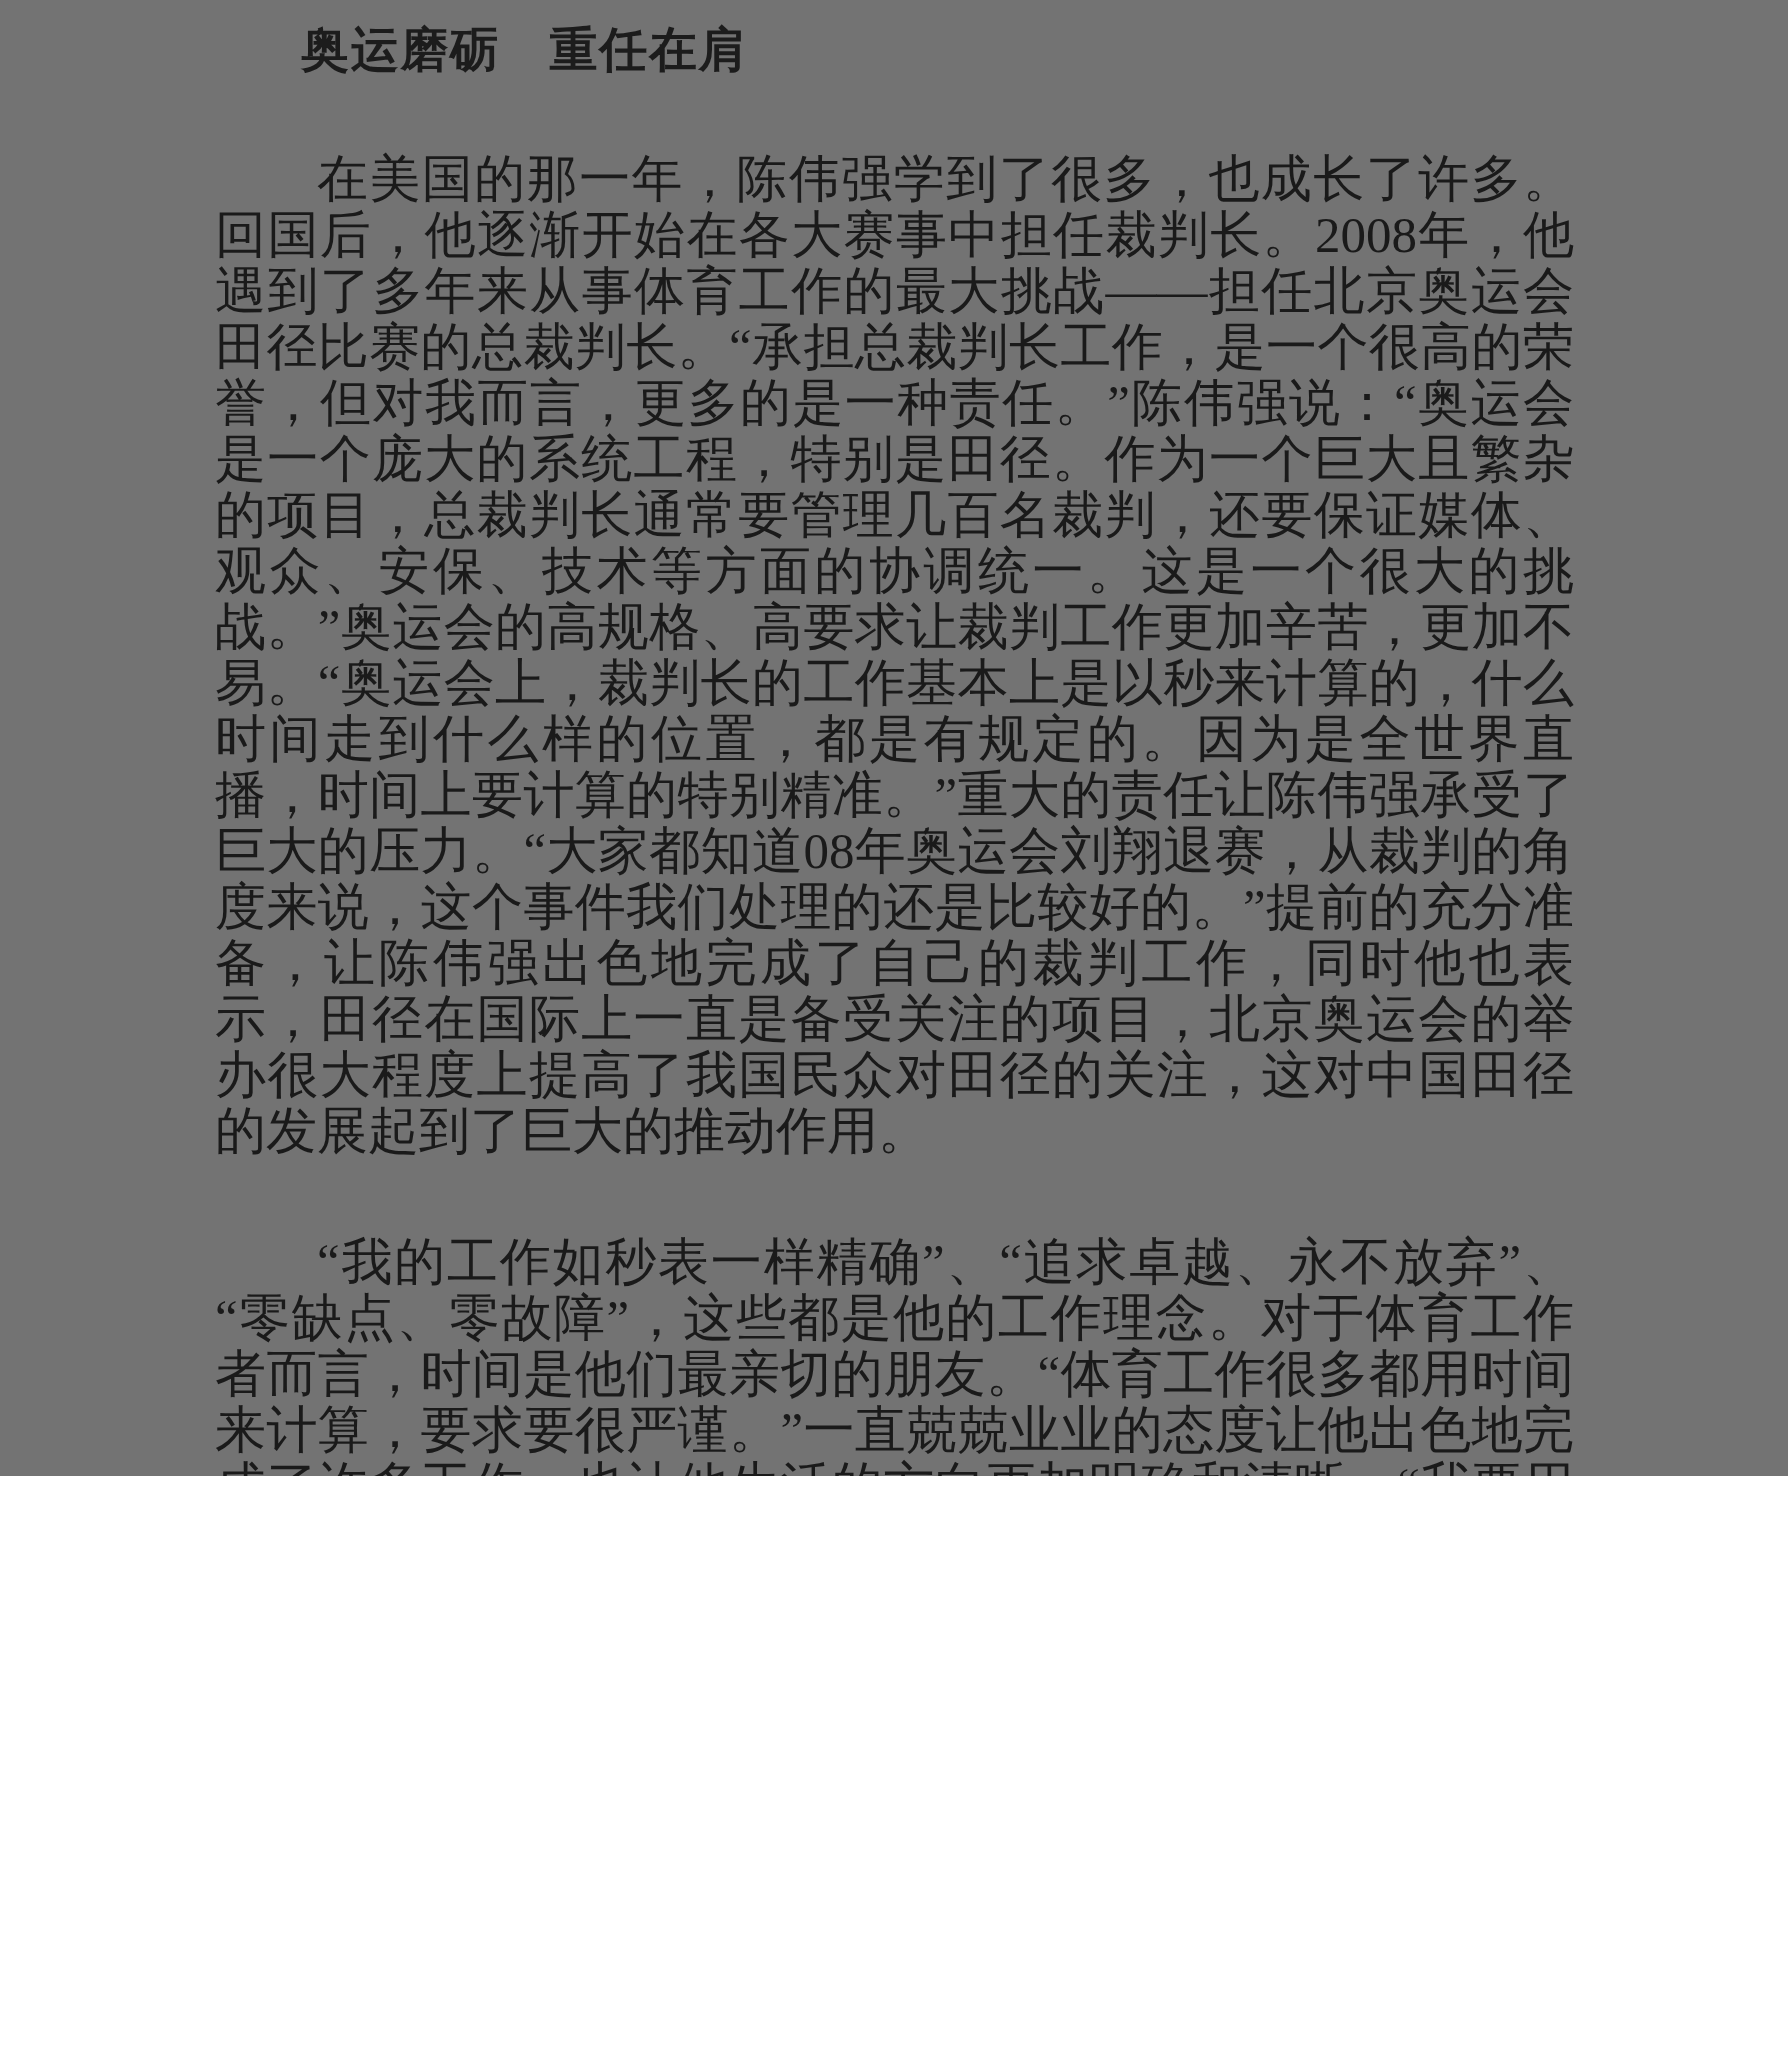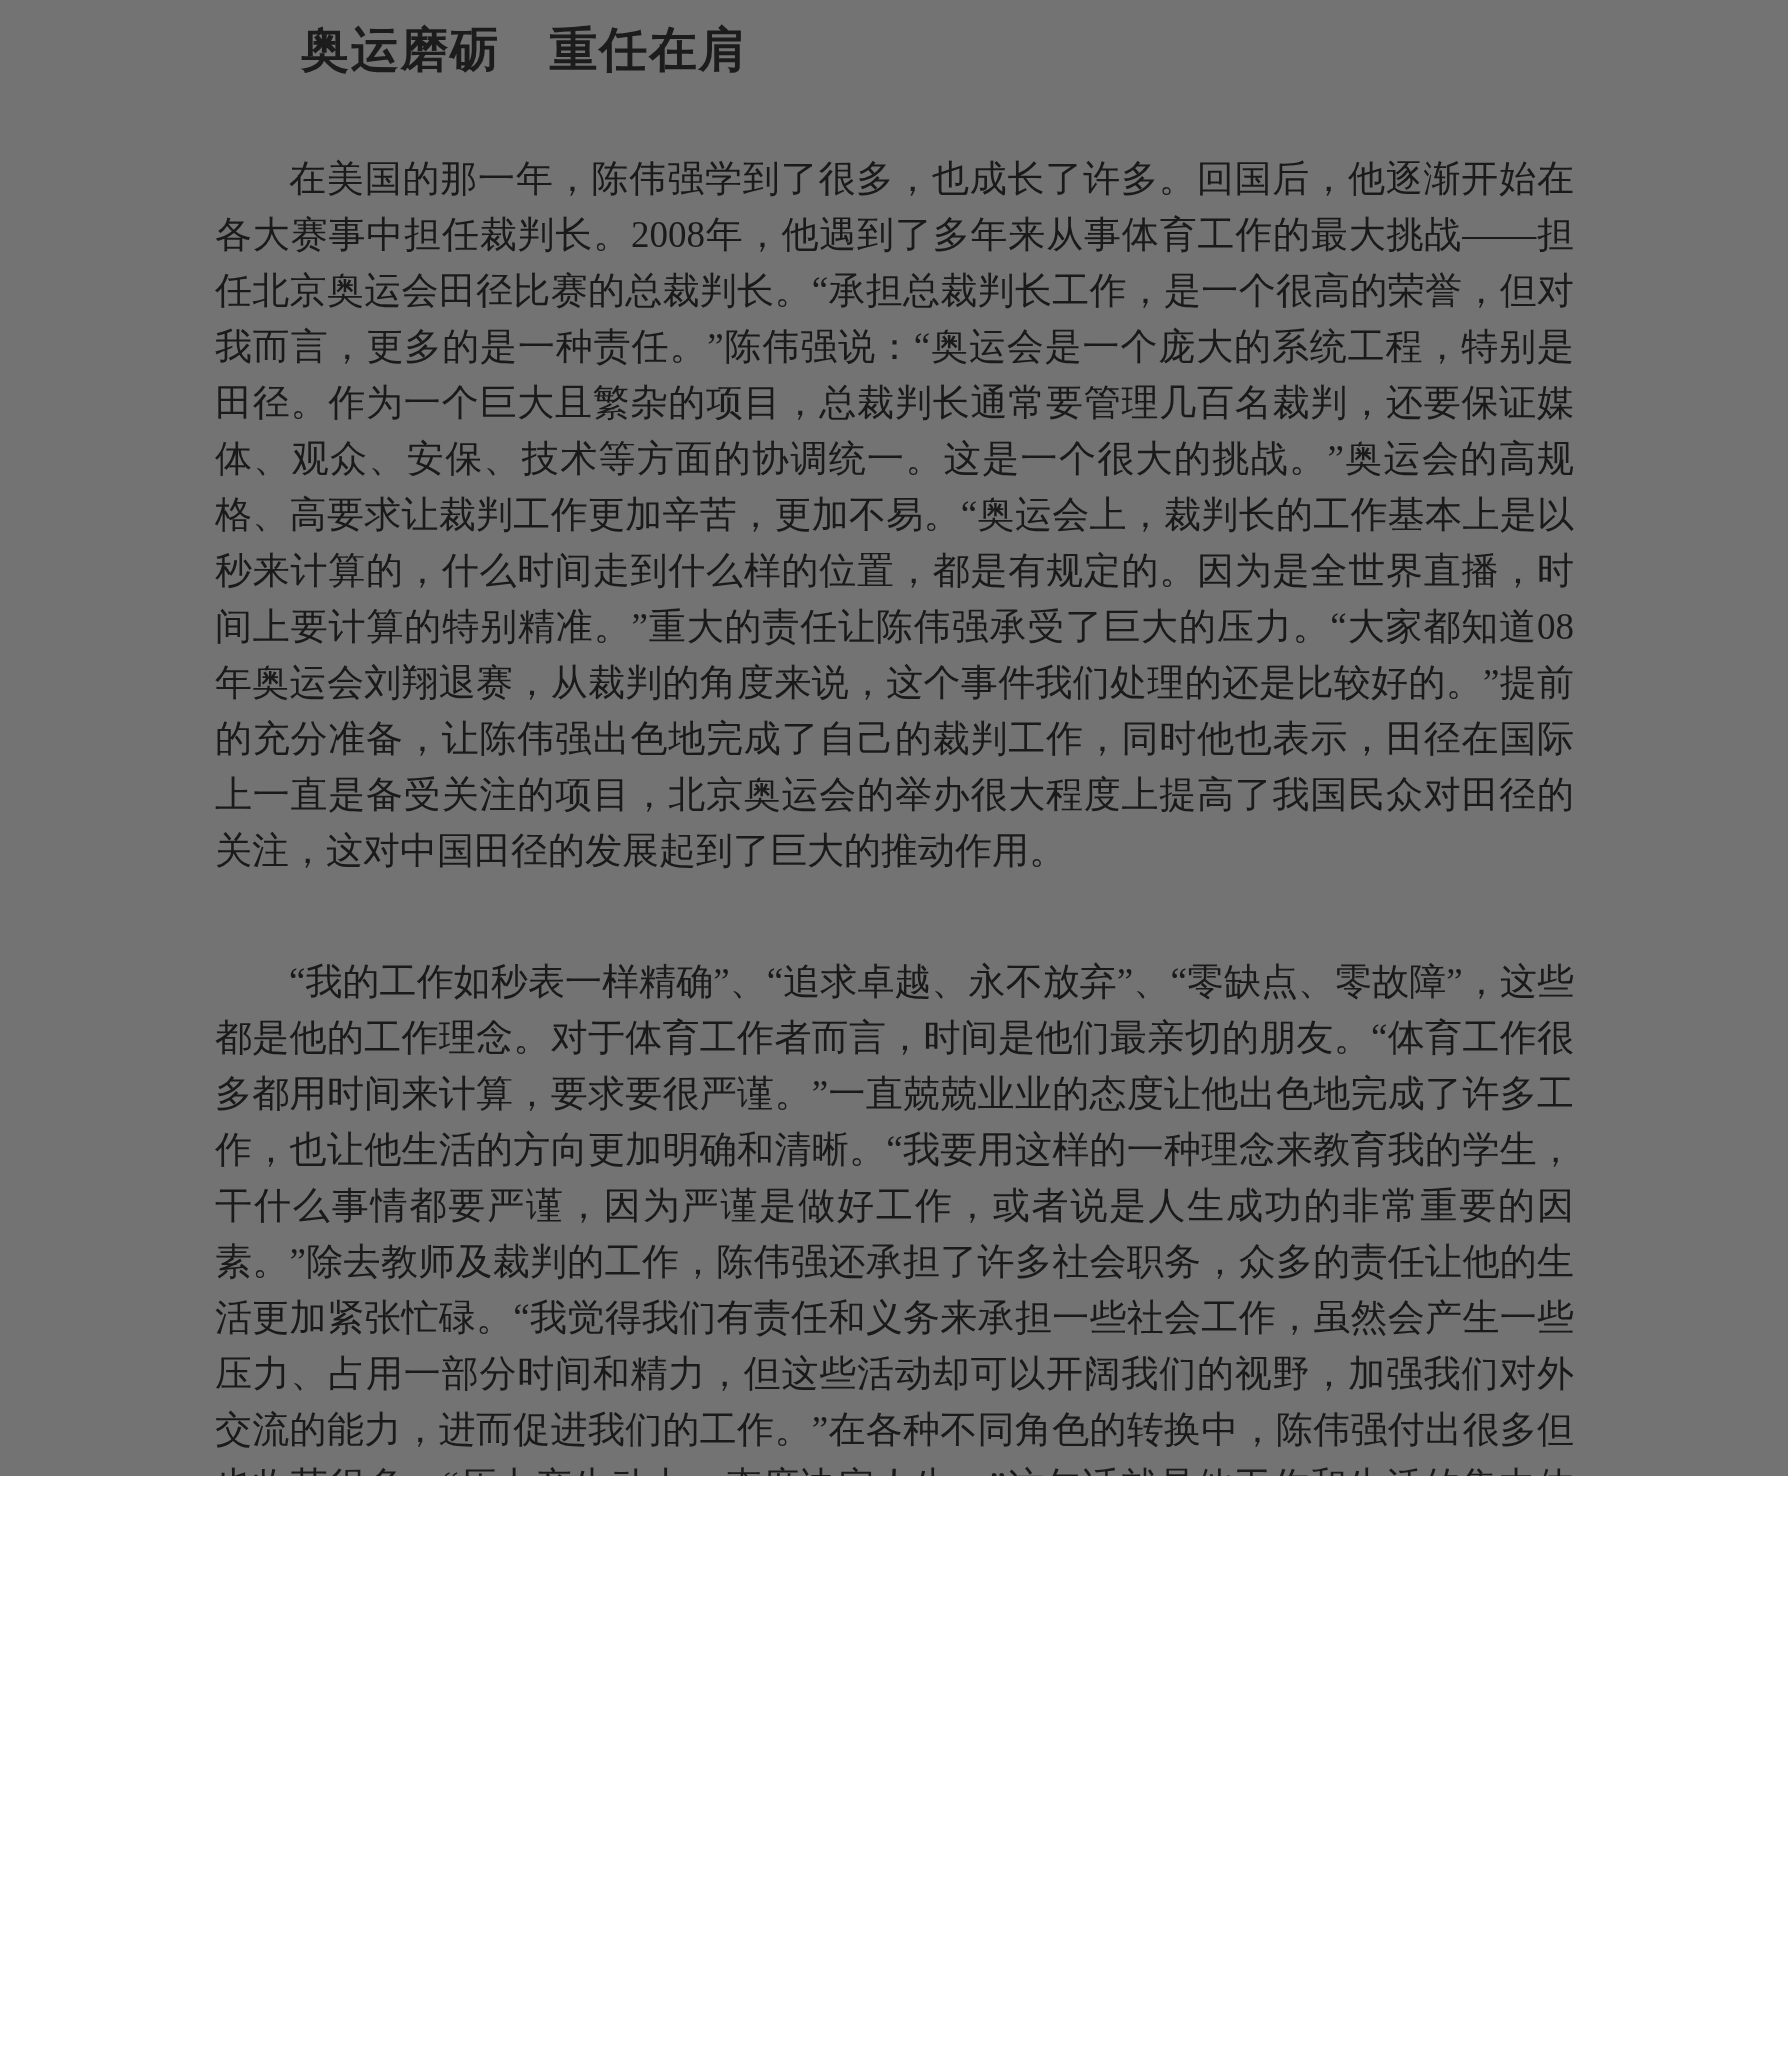--- a/index.html
+++ b/index.html
@@ -28,21 +28,21 @@
     line-height: 52px;
     letter-spacing: 1.7px;
     color: #1c1c1c;
     margin: 73px 0 0 86px;
   }
   .section-heading.first {
     margin-top: 24px;
   }
   .body-paragraph {
     font-family: "Liberation Serif", "DejaVu Serif", serif;
-    font-size: 37px;
+    font-size: 51px;
     line-height: 56px;
     color: #1a1a1a;
     text-align: justify;
     text-indent: 2em;
     margin: 75px 0 0 0;
     word-break: break-all;
   }
 </style>
 </head>
 <body>

